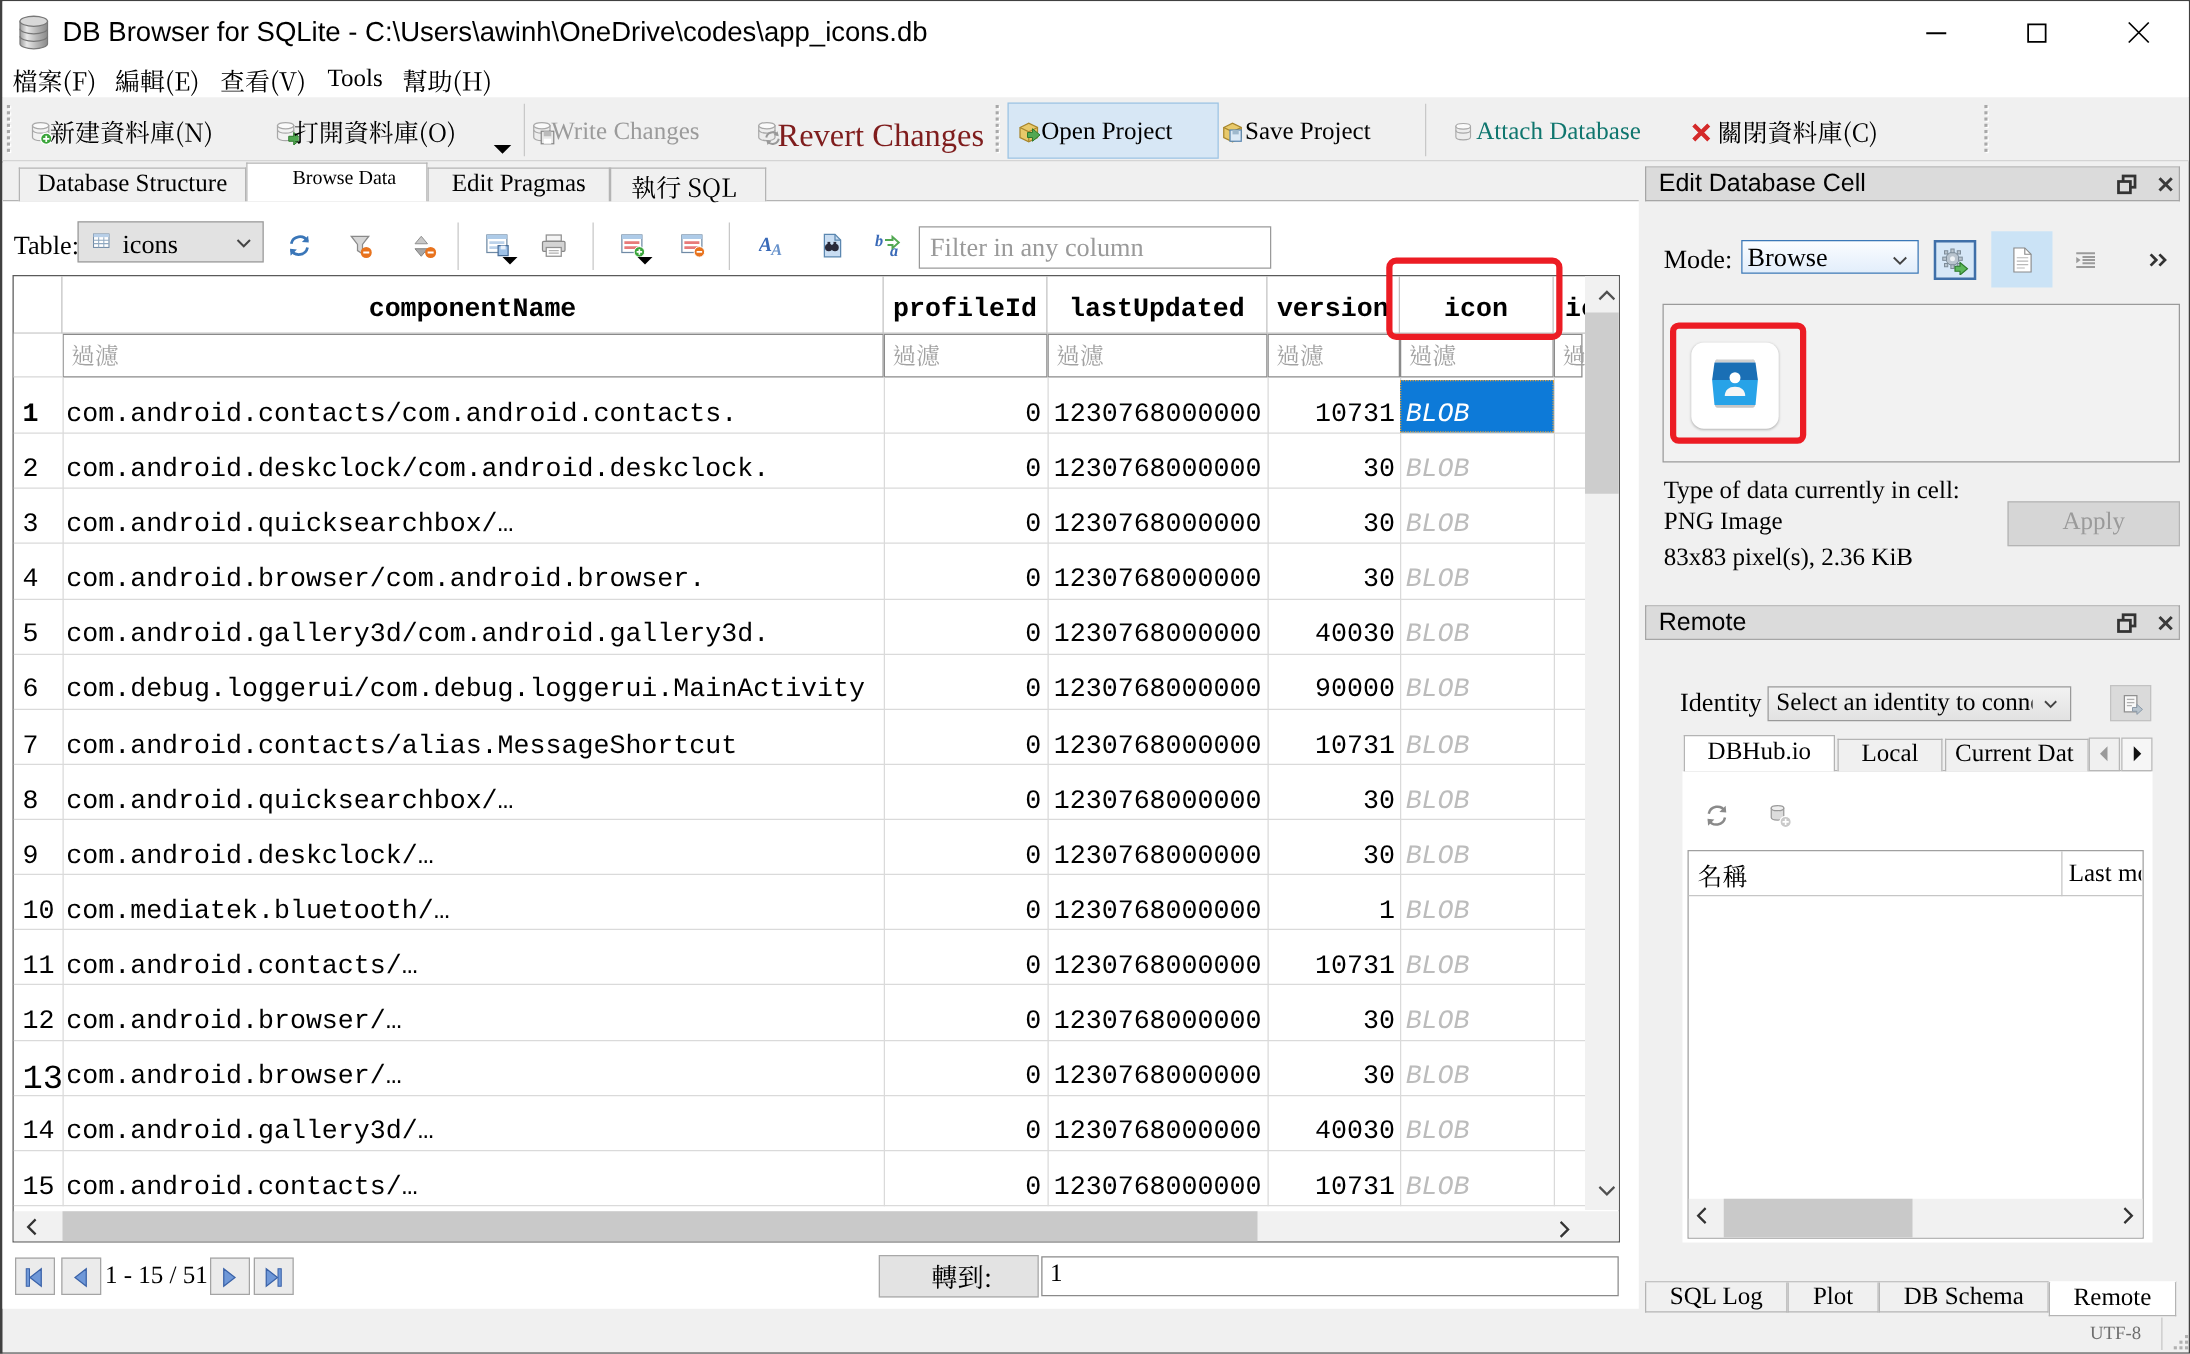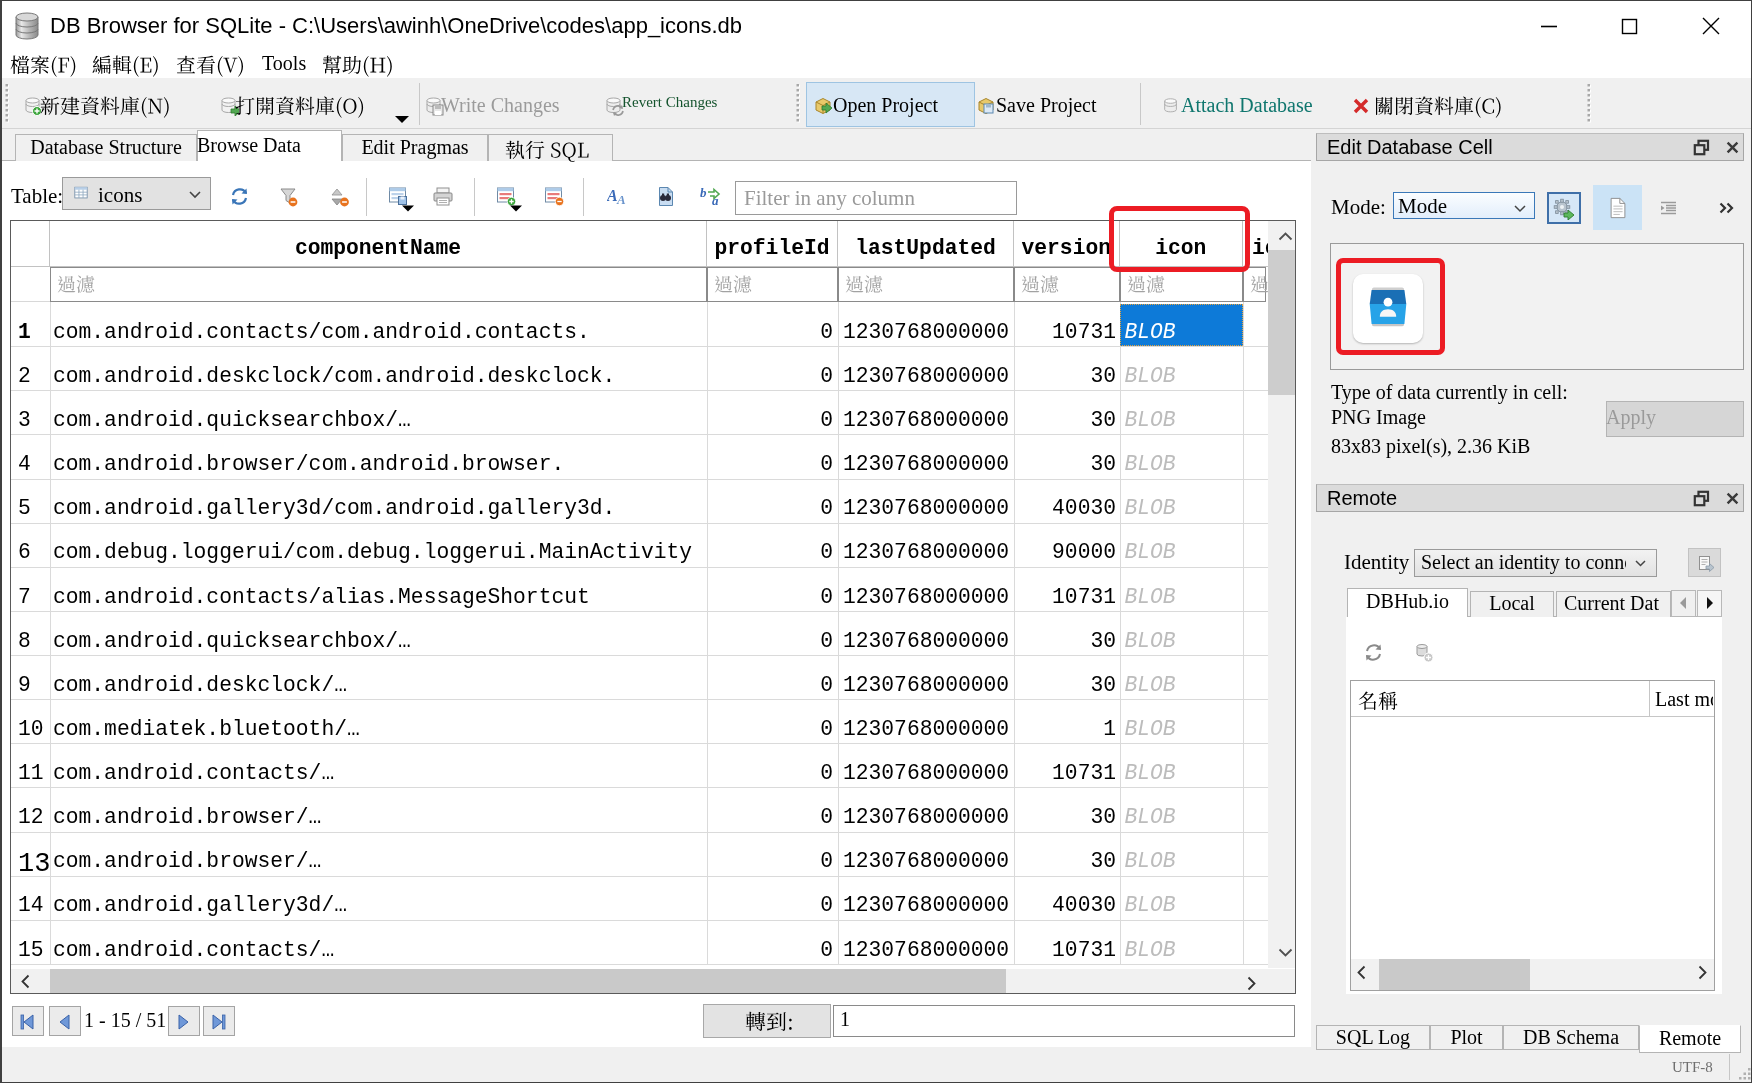--- a/index.html
+++ b/index.html
@@ -148,21 +148,21 @@
 <div class="abs serif" style="left:441px;top:94px;font-size:20px;color:#9b9b9b">Write Changes</div>
 <svg class="abs" style="left:604px;top:96px" width="20" height="20" viewBox="0 0 20 20">
 <path d="M3 4.5 L3 14 A6.5 2.5 0 0 0 16 14 L16 4.5 Z" fill="#ededed" stroke="#a8a8a8"></path>
 <ellipse cx="9.5" cy="4.5" rx="6.5" ry="2.5" fill="#fafafa" stroke="#a8a8a8"></ellipse>
 <path d="M3 8 A6.5 2.5 0 0 0 16 8" fill="none" stroke="#a8a8a8"></path>
 <path d="M9 14 a5 5 0 0 1 9 -2" fill="none" stroke="#999" stroke-width="1.6"></path>
     <path d="M18 9 l1 4 -4 -1 Z" fill="#999"></path>
     <path d="M19 15 a5 5 0 0 1 -9 2" fill="none" stroke="#999" stroke-width="1.6"></path>
     <path d="M10 20 l-1 -4 4 1 Z" fill="#999"></path>
   </svg>
-<div class="abs serif" style="left:622px;top:94px;font-size:15px;color:#14532d">Revert Changes</div>
+<div class="abs serif" style="left:622px;top:94px;font-size:26px;color:#7f1d1d">Revert Changes</div>
 <div class="abs" style="left:806px;top:82px;width:169px;height:45px;background:#d7e7f5;border:1px solid #9ec4e2"></div>
 <svg class="abs" style="left:813px;top:96px" width="20" height="20" viewBox="0 0 20 20">
 <path d="M3 6 L10 2.5 L17 6 L17 14 L10 17.5 L3 14 Z" fill="#e8c96a" stroke="#a8862c"></path>
 <path d="M3 6 L10 9.5 L17 6 M10 9.5 L10 17.5" fill="none" stroke="#a8862c"></path>
 <path d="M9 13 h4 v-3 l6 5 -6 5 v-3 h-4 Z" fill="#52a852" stroke="#2c7a2c" stroke-width="0.8" transform="translate(0,-3)"></path>
   </svg>
 <div class="abs serif" style="left:833px;top:94px;font-size:20px;color:#000">Open Project</div>
 <svg class="abs" style="left:976px;top:96px" width="20" height="20" viewBox="0 0 20 20">
 <path d="M3 6 L10 2.5 L17 6 L17 14 L10 17.5 L3 14 Z" fill="#e8c96a" stroke="#a8862c"></path>
 <path d="M3 6 L10 9.5 L17 6 M10 9.5 L10 17.5" fill="none" stroke="#a8862c"></path>
@@ -180,21 +180,21 @@
     <path d="M3 3 L15 15 M15 3 L3 15" stroke="#d42a2a" stroke-width="3.4"></path>
   </svg>
 <svg class="" style="position:absolute;left:1374px;top:93px;" width="130" height="30" viewBox="0 0 130 30">
     <path transform="translate(0 20.4)" d="M12.3 -10.5 12.3 -10.8H16.5V-0.7C16.5 -0.4 16.4 -0.2 16 -0.2C15.6 -0.2 13.2 -0.4 13.2 -0.4V-0.1C14.2 0 14.8 0.2 15.1 0.4C15.4 0.6 15.6 1 15.6 1.4C17.6 1.2 17.8 0.5 17.8 -0.5V-14.7C18.2 -14.8 18.5 -14.9 18.7 -15.1L17 -16.3L16.3 -15.5H12.4L11.1 -16.1V-10.1H11.3C11.5 -10.1 11.7 -10.2 11.9 -10.3C11.4 -9.5 10.7 -8.5 10 -8.2C9.9 -8.1 9.7 -8.1 9.7 -8.1L10.2 -6.9C10.3 -7 10.4 -7.1 10.5 -7.2L12.3 -7.6C11.6 -6.9 10.9 -6.3 10.3 -5.9C10.1 -5.9 9.9 -5.8 9.9 -5.8L10.4 -4.7C10.5 -4.8 10.6 -4.8 10.7 -5C12.1 -5.2 13.5 -5.6 14.5 -5.8C14.6 -5.5 14.7 -5.1 14.8 -4.9C15.6 -4.1 16.5 -5.9 14 -7.2L13.7 -7.1C13.9 -6.8 14.1 -6.5 14.3 -6.2L11.3 -5.9C12.5 -6.7 13.8 -7.7 14.6 -8.5C15 -8.4 15.3 -8.5 15.4 -8.7L14.1 -9.6C13.8 -9.2 13.3 -8.7 12.8 -8.1L10.9 -8C11.6 -8.5 12.3 -9.1 12.8 -9.6C13.2 -9.5 13.4 -9.6 13.5 -9.8ZM6.7 -4.5 5 -4.7V-2.6C4.7 -2.5 4.4 -2.3 4.3 -2.2L5.7 -1.2L6.2 -1.9H8.1C7.8 -0.8 6.8 0.2 4.4 0.8L4.6 1.1C8.5 0.3 9.3 -1.3 9.3 -2.9V-4.1C9.8 -4.2 9.9 -4.4 9.9 -4.6L8.2 -4.8V-2.9L8.2 -2.5H6.1V-4C6.5 -4.1 6.7 -4.2 6.7 -4.5ZM3.2 1.1V-10.8H6.9C6.5 -10.1 5.6 -8.7 4.8 -8.2C4.6 -8.1 4.4 -8.1 4.4 -8.1L4.9 -6.9C5 -7 5.2 -7.1 5.3 -7.3L6.8 -7.5C6.2 -6.9 5.4 -6.3 4.8 -5.9C4.7 -5.9 4.4 -5.8 4.4 -5.8L4.9 -4.7C4.9 -4.7 5 -4.8 5.1 -4.9C6.5 -5.1 7.9 -5.5 8.8 -5.7C8.9 -5.4 9 -5.2 9 -5C9.8 -4.3 10.7 -6 8.2 -7.3L8 -7.1C8.2 -6.8 8.4 -6.5 8.6 -6.1L5.7 -5.8C7.1 -6.6 8.5 -7.8 9.4 -8.7C9.8 -8.5 10 -8.7 10.1 -8.8L8.8 -9.8C8.5 -9.4 8 -8.7 7.4 -8.1L5.6 -8C6.3 -8.5 7.1 -9.2 7.6 -9.7C8 -9.6 8.2 -9.8 8.3 -9.9L8 -10.1C8.4 -10.2 8.8 -10.4 8.8 -10.5V-14.8C9.1 -14.8 9.5 -15 9.6 -15.1L8.1 -16.3L7.4 -15.5H3.3L2 -16.2V1.5H2.2C2.8 1.5 3.2 1.2 3.2 1.1ZM12.4 -4.6 10.5 -4.8V1H10.7C11.2 1 11.6 0.7 11.6 0.6V-2H13.9V-0.9H14.1C14.5 -0.9 15 -1.2 15 -1.3V-3.8C15.5 -3.9 15.6 -4.1 15.7 -4.4L13.9 -4.6V-2.6H11.6V-4C12.1 -4.1 12.3 -4.3 12.4 -4.6ZM7 -10.8H7.6V-10.4ZM16.5 -11.4H12.3V-12.9H16.5ZM16.5 -13.5H12.3V-14.9H16.5ZM7.6 -11.4H3.2V-12.9H7.6ZM7.6 -13.5H3.2V-14.9H7.6Z M30.3 -8.8 30.4 -6.6H24.8L24.9 -6H29.5C28.4 -4 26.7 -2.2 24.5 -1L24.7 -0.7C27.1 -1.7 29 -3.2 30.4 -5.1L30.5 -1.1C30.5 -0.9 30.4 -0.8 30.1 -0.8C29.7 -0.8 28 -0.9 28 -0.9V-0.6C28.8 -0.5 29.3 -0.3 29.5 -0.1C29.7 0.2 29.8 0.6 29.8 1C31.5 0.8 31.7 -0 31.7 -1.1L31.6 -6H34.9C35.2 -6 35.3 -6.1 35.4 -6.3C34.8 -6.9 33.9 -7.6 33.9 -7.6L33.1 -6.6H31.6L31.6 -8.1C32.1 -8.1 32.2 -8.3 32.3 -8.6ZM27.4 -14.9V-13H23.3V-14.9ZM22 -15.5V1.6H22.2C22.8 1.6 23.3 1.2 23.3 1V-9.8H27.4V-8.9H27.6C28 -8.9 28.7 -9.2 28.7 -9.3V-14.7C29 -14.8 29.3 -14.9 29.4 -15.1L27.9 -16.2L27.2 -15.5H23.4L22 -16.1ZM23.3 -12.4H27.4V-10.4H23.3ZM36.7 -14.9V-13H32.3V-14.9ZM31.1 -15.5V-9.1H31.3C31.8 -9.1 32.3 -9.4 32.3 -9.5V-9.8H36.7V-0.5C36.7 -0.2 36.6 -0.1 36.2 -0.1C35.8 -0.1 33.8 -0.3 33.8 -0.3V0.1C34.7 0.2 35.2 0.4 35.5 0.6C35.7 0.8 35.9 1.1 35.9 1.6C37.8 1.4 38 0.7 38 -0.4V-14.6C38.4 -14.7 38.7 -14.9 38.9 -15L37.2 -16.3L36.5 -15.5H32.4L31.1 -16.1ZM32.3 -12.4H36.7V-10.4H32.3Z M46.4 -12.1 45.5 -11H41.1L41.3 -10.4H47.5C47.8 -10.4 48 -10.5 48.1 -10.7C47.4 -11.3 46.4 -12.1 46.4 -12.1ZM45.8 -16 44.9 -14.9H41.6L41.8 -14.3H46.9C47.2 -14.3 47.4 -14.4 47.4 -14.6C46.8 -15.2 45.8 -16 45.8 -16ZM51.3 -1.3 51.2 -0.9C53.8 -0.3 55.7 0.6 56.9 1.4C58.4 2.5 60.7 -0.5 51.3 -1.3ZM49.4 -0.4 47.8 -1.7C46.4 -0.6 43.7 0.6 41.2 1.3L41.3 1.6C44 1.3 46.8 0.4 48.5 -0.4C48.9 -0.2 49.3 -0.3 49.4 -0.4ZM45.2 -2.5V-3.9H54.8V-2.5ZM44 -9.3V-0.7H44.2C44.8 -0.7 45.2 -1 45.2 -1.1V-1.9H54.8V-1.1H55C55.6 -1.1 56.1 -1.4 56.1 -1.5V-7.9C56.6 -8 56.8 -8.1 56.9 -8.3L55.4 -9.4L54.7 -8.6H45.5ZM45.2 -4.5V-5.9H54.8V-4.5ZM45.2 -6.5V-8H54.8V-6.5ZM53.8 -13.8 51.9 -14C51.7 -12.2 51 -10.7 46.5 -9.3L46.7 -8.9C50.8 -9.9 52.2 -11 52.8 -12.3C53.5 -11 54.9 -9.6 58 -9C58 -9.7 58.4 -9.8 59.1 -9.9V-10.2C55.4 -10.8 53.7 -11.7 53 -12.8L53.1 -13.3C53.6 -13.3 53.8 -13.6 53.8 -13.8ZM51.8 -16.5 49.7 -16.9C49.2 -15.2 48.3 -13.3 47.1 -12.1L47.3 -11.9C48.4 -12.6 49.3 -13.5 50 -14.5H56C55.7 -13.8 55.4 -12.9 55.1 -12.4L55.4 -12.2C56 -12.8 57 -13.6 57.5 -14.3C57.8 -14.3 58.1 -14.3 58.2 -14.4L56.8 -15.8L56 -15H50.4C50.7 -15.4 50.9 -15.8 51.1 -16.2C51.6 -16.2 51.7 -16.3 51.8 -16.5Z M69.8 -10.1 69.6 -9.9C70.6 -9.2 71.9 -7.9 72.3 -6.9C73.7 -6 74.6 -9 69.8 -10.1ZM70.5 -14.9 70.4 -14.8C71.3 -14.1 72.5 -12.8 72.8 -11.8C74.3 -10.9 75.1 -13.9 70.5 -14.9ZM69.8 -14.8 68 -15.5C67.5 -13.8 66.9 -11.9 66.4 -10.7L66.7 -10.5C67.5 -11.6 68.4 -13.1 69.1 -14.5C69.5 -14.4 69.7 -14.6 69.8 -14.8ZM66.4 -7.8 66.2 -7.7C66.8 -6.6 67.6 -4.8 67.7 -3.5C69 -2.3 70.2 -5.2 66.4 -7.8ZM61.6 -15.2 61.3 -15.1C61.9 -13.9 62.6 -12.1 62.7 -10.7C63.9 -9.6 65.1 -12.3 61.6 -15.2ZM77.1 -16.4 75.2 -16.6V-5.1L69.4 -4.1L69.6 -3.6L75.2 -4.5V1.6H75.4C75.9 1.6 76.4 1.3 76.4 1.1V-4.8L78.9 -5.2C79.1 -5.2 79.3 -5.4 79.3 -5.6C78.7 -6.2 77.8 -6.9 77.8 -6.9L77 -5.5L76.4 -5.3V-15.8C76.9 -15.9 77.1 -16.1 77.1 -16.4ZM68 -10.7 67.1 -9.6H65.9V-16C66.4 -16.1 66.6 -16.3 66.6 -16.5L64.6 -16.8V-9.6H60.8L61 -9H64.6V-7.5L62.8 -8.1C62.4 -5.8 61.6 -3.3 60.7 -1.8L61 -1.6C62.3 -3 63.3 -5 64 -7.1C64.4 -7.1 64.6 -7.2 64.6 -7.4V1.6H64.9C65.4 1.6 65.9 1.3 65.9 1.1V-9H69.1C69.4 -9 69.6 -9.1 69.6 -9.3C69 -9.9 68 -10.7 68 -10.7Z M95.3 -8.9V-7H91.8V-8.9ZM92.4 -13.4 90.6 -13.6V-11.6H84.6L84.7 -11H90.6V-9.5H87.2L85.9 -10.1V-2.9H86.1C86.6 -2.9 87.1 -3.2 87.1 -3.3V-4H90.6V-1.9H83.7L83.9 -1.3H90.6V1.6H90.8C91.3 1.6 91.8 1.3 91.8 1.1V-1.3H98.7C99 -1.3 99.2 -1.4 99.2 -1.7C98.6 -2.3 97.5 -3.1 97.5 -3.1L96.6 -1.9H91.8V-4H95.3V-3.1H95.5C95.9 -3.1 96.5 -3.4 96.5 -3.5V-8.7C96.9 -8.8 97.2 -8.9 97.3 -9.1L95.8 -10.2L95.1 -9.5H91.8V-11H97.7C98 -11 98.2 -11.1 98.2 -11.4C97.6 -12 96.6 -12.8 96.6 -12.8L95.7 -11.6H91.8V-13C92.2 -13 92.3 -13.2 92.4 -13.4ZM87.1 -7V-8.9H90.6V-7ZM87.1 -6.5H90.6V-4.6H87.1ZM95.3 -6.5V-4.6H91.8V-6.5ZM97.3 -15.7 96.3 -14.5H91.7C92.2 -15 91.9 -16.4 89.2 -16.8L89 -16.6C89.6 -16.1 90.4 -15.2 90.7 -14.5H84.2L82.7 -15.2V-9.1C82.7 -5.5 82.5 -1.7 80.6 1.3L80.9 1.5C83.8 -1.4 84 -5.7 84 -9.1V-13.9H98.5C98.8 -13.9 99 -14 99.1 -14.2C98.4 -14.9 97.3 -15.7 97.3 -15.7Z M103.3 -6C103.3 -9.8 104 -12.4 106.7 -16.1L106.3 -16.4C103.3 -13.3 101.8 -10.1 101.8 -6C101.8 -2 103.3 1.2 106.3 4.3L106.7 4C104.1 0.3 103.3 -2.3 103.3 -6Z M115.7 0.3C117.3 0.3 118.7 0 120 -0.8L120.1 -4H119.2L118.6 -1C117.7 -0.5 116.9 -0.4 115.9 -0.4C112.7 -0.4 110.3 -2.8 110.3 -7.3C110.3 -11.7 112.7 -14.2 116 -14.2C116.9 -14.2 117.7 -14 118.4 -13.6L119 -10.6H119.9L119.9 -13.8C118.6 -14.5 117.4 -14.9 115.7 -14.9C111.5 -14.9 108.4 -11.9 108.4 -7.2C108.4 -2.5 111.4 0.3 115.7 0.3Z M125.2 -6C125.2 -2.3 124.4 0.3 121.7 4L122.1 4.3C125.1 1.2 126.6 -2 126.6 -6C126.6 -10.1 125.1 -13.3 122.1 -16.4L121.7 -16.1C124.3 -12.4 125.2 -9.8 125.2 -6Z" fill="#000"></path>
   </svg>
 <div class="abs" style="left:2px;top:130px;width:1309px;height:31px;background:#f0f0f0"></div>
 <div class="abs" style="left:2px;top:160px;width:1309px;height:887px;background:#fff;border-top:1px solid #b4b4b4"></div>
 <div class="abs" style="left:15px;top:134px;width:182px;height:27px;background:#f0f0f0;border:1px solid #b4b4b4;border-bottom:none"></div>
 <div class="abs serif" style="left:15px;top:136px;width:182px;text-align:center;font-size:20px;color:#000">Database Structure</div>
 <div class="abs" style="left:197px;top:130px;width:145px;height:31px;background:#fff;border:1px solid #b4b4b4;border-bottom:none"></div>
-<div class="abs serif" style="left:197px;top:134px;width:120px;text-align:left;font-size:20px;color:#000">Browse Data</div>
+<div class="abs serif" style="left:197px;top:134px;width:120px;text-align:right;font-size:16px;color:#000">Browse Data</div>
 <div class="abs" style="left:342px;top:134px;width:146px;height:27px;background:#f0f0f0;border:1px solid #b4b4b4;border-bottom:none"></div>
 <div class="abs serif" style="left:342px;top:136px;width:146px;text-align:center;font-size:20px;color:#000">Edit Pragmas</div>
 <div class="abs" style="left:488px;top:134px;width:125px;height:27px;background:#f0f0f0;border:1px solid #b4b4b4;border-bottom:none"></div>
 <svg class="" style="position:absolute;left:505px;top:137px;" width="86" height="30" viewBox="0 0 86 30">
     <path transform="translate(0 20.4)" d="M2.5 -10.4 2.3 -10.3C2.7 -9.5 3.2 -8.3 3.3 -7.4C4.4 -6.4 5.6 -8.7 2.5 -10.4ZM14.3 -16.4 12.2 -16.6V-12.2H10.3L10.5 -11.6H12.2C12.2 -10.2 12.2 -8.9 12 -7.7C11.5 -8 10.9 -8.4 10.3 -8.7L10 -8.5C10.6 -8 11.3 -7.4 11.9 -6.6C11.4 -3.5 10.3 -0.9 7.8 1.2L8.1 1.5C10.8 -0.3 12.2 -2.6 12.8 -5.4C13.4 -4.6 13.8 -3.9 14 -3.1C15.2 -2.3 15.9 -4.5 13.1 -6.9C13.4 -8.3 13.4 -9.9 13.5 -11.6H15.7C15.6 -6.4 15.5 -0.6 17.5 1.1C18.1 1.5 18.8 1.7 19.1 1.2C19.3 1 19.2 0.6 18.8 0L19 -2.7L18.8 -2.7C18.6 -2 18.5 -1.3 18.3 -0.8C18.2 -0.5 18.1 -0.5 18 -0.6C16.8 -1.8 16.9 -7.8 17.1 -11.4C17.6 -11.4 17.8 -11.5 18 -11.7L16.4 -13L15.6 -12.2H13.5L13.5 -15.9C14 -16 14.2 -16.1 14.3 -16.4ZM8.3 -8.1 7.4 -6.9H6.5C7.3 -7.8 8 -8.8 8.4 -9.6C8.8 -9.6 9.1 -9.8 9.1 -10L7.2 -10.5C6.9 -9.4 6.5 -8 6 -6.9H1.2L1.4 -6.4H4.8V-3.7H0.8L0.9 -3.1H4.8V1.5H5C5.7 1.5 6.1 1.2 6.1 1.1V-3.1H9.8C10.1 -3.1 10.3 -3.2 10.3 -3.5C9.7 -4.1 8.7 -4.9 8.7 -4.9L7.9 -3.7H6.1V-6.4H9.3C9.6 -6.4 9.8 -6.5 9.8 -6.7C9.2 -7.3 8.3 -8.1 8.3 -8.1ZM8.2 -15.2 7.3 -14.1H6.1V-16C6.5 -16.1 6.7 -16.3 6.7 -16.5L4.8 -16.7V-14.1H1.7L1.8 -13.5H4.8V-11.1H0.8L1 -10.5H10C10.3 -10.5 10.5 -10.6 10.6 -10.8C10 -11.4 8.9 -12.2 8.9 -12.2L8 -11.1H6.1V-13.5H9.2C9.5 -13.5 9.7 -13.6 9.8 -13.8C9.2 -14.4 8.2 -15.2 8.2 -15.2Z M25.8 -16.7C24.8 -15.1 22.8 -12.7 21 -11.2L21.2 -10.9C23.4 -12.2 25.6 -14.1 26.8 -15.5C27.3 -15.4 27.5 -15.5 27.6 -15.7ZM28.6 -14.9 28.8 -14.3H38C38.2 -14.3 38.4 -14.4 38.5 -14.6C37.9 -15.3 36.8 -16.1 36.8 -16.1L35.9 -14.9ZM25.9 -12.6C24.9 -10.5 22.7 -7.4 20.6 -5.5L20.8 -5.2C21.9 -6 23 -6.9 24 -7.8V1.6H24.2C24.8 1.6 25.3 1.3 25.3 1.1V-8.6C25.6 -8.6 25.8 -8.8 25.9 -8.9L25.3 -9.2C26 -9.9 26.6 -10.7 27 -11.3C27.5 -11.3 27.7 -11.3 27.8 -11.5ZM27.5 -10.3 27.7 -9.7H34.2V-0.6C34.2 -0.3 34.1 -0.2 33.6 -0.2C33.1 -0.2 30.3 -0.4 30.3 -0.4V-0C31.5 0.1 32.2 0.3 32.5 0.5C32.9 0.7 33.1 1.1 33.1 1.5C35.2 1.3 35.5 0.5 35.5 -0.5V-9.7H38.9C39.1 -9.7 39.3 -9.8 39.4 -10C38.7 -10.7 37.7 -11.5 37.7 -11.5L36.7 -10.3Z M50.4 0.3C53.5 0.3 55.5 -1.2 55.5 -3.7C55.5 -5.8 54.5 -6.9 51.5 -8.2L50.6 -8.5C49 -9.2 48.1 -10 48.1 -11.5C48.1 -13.3 49.4 -14.2 51.3 -14.2C52.1 -14.2 52.7 -14 53.3 -13.7L53.9 -11H54.7L54.8 -13.8C53.8 -14.5 52.7 -14.9 51.2 -14.9C48.6 -14.9 46.5 -13.6 46.5 -11.1C46.5 -9 47.8 -7.8 50.2 -6.8L51 -6.4C53.2 -5.5 53.9 -4.8 53.9 -3.3C53.9 -1.4 52.5 -0.4 50.3 -0.4C49.2 -0.4 48.5 -0.5 47.7 -1L47.1 -3.8H46.3L46.2 -0.8C47.2 -0.2 48.7 0.3 50.4 0.3Z M64.1 -0.4C61.1 -0.4 59.5 -3.5 59.5 -7.3C59.5 -11 61.1 -14.2 64.1 -14.2C67.2 -14.2 68.8 -11 68.8 -7.3C68.8 -3.5 67.2 -0.4 64.1 -0.4ZM67.2 4.4C68.1 4.4 69 4.2 69.8 3.8L69.6 3.3C69 3.5 68.4 3.7 67.7 3.7C66 3.7 64.9 2.4 64.9 0.3C68.1 -0.1 70.7 -2.9 70.7 -7.3C70.7 -12.1 67.7 -14.9 64.1 -14.9C60.6 -14.9 57.6 -12 57.6 -7.3C57.6 -2.9 60.1 -0.2 63.2 0.3C63.2 2.4 64.5 4.4 67.2 4.4Z M72.9 -14 74.9 -13.8C74.9 -11.8 74.9 -9.8 74.9 -7.8V-6.6C74.9 -4.7 74.9 -2.7 74.9 -0.8L72.9 -0.6V0H83.4L83.6 -3.9H82.7L82.1 -0.7H76.7C76.7 -2.7 76.7 -4.7 76.7 -6.4V-7.6C76.7 -9.8 76.7 -11.8 76.7 -13.8L78.9 -14V-14.6H72.9Z" fill="#000"></path>
   </svg>
 <div class="abs serif" style="left:11px;top:184px;font-size:21px;color:#000">Table:</div>
 <div class="abs" style="left:62px;top:177px;width:149px;height:33px;border:1px solid #9a9a9a;background:#e2e2e2"></div>
 <svg class="abs" style="left:74px;top:186px" width="14" height="14" viewBox="0 0 17 17">
 <rect x="1" y="1.5" width="15" height="13" fill="#fff" stroke="#6f8aa5"></rect>
@@ -471,21 +471,21 @@
 <div class="abs sans" style="left:1327px;top:136px;font-size:20px;color:#000">Edit Database Cell</div>
 <svg class="abs" style="left:1693px;top:139px" width="17" height="17" viewBox="0 0 17 17">
 <rect x="5.5" y="1.8" width="9.5" height="9" fill="none" stroke="#333" stroke-width="2.2"></rect>
 <rect x="1.8" y="6.2" width="9.5" height="9" fill="#dbdbdb" stroke="#333" stroke-width="2.2"></rect>
   </svg>
 <svg class="abs" style="left:1725px;top:140px" width="15" height="15" viewBox="0 0 15 15">
 <path d="M2.6 2.6 L12.4 12.4 M12.4 2.6 L2.6 12.4" stroke="#3a3a3a" stroke-width="2.4"></path>
   </svg>
 <div class="abs serif" style="left:1331px;top:195px;font-size:21px">Mode:</div>
 <div class="abs" style="left:1393px;top:192px;width:142px;height:27px;border:1.5px solid #3a78b8;background:linear-gradient(#fbfdff,#e2eefb)"></div>
-<div class="abs serif" style="left:1398px;top:194px;font-size:21px">Mode</div>
+<div class="abs serif" style="left:1398px;top:194px;font-size:21px">Browse</div>
 <svg class="abs" style="left:1513px;top:204px" width="14" height="9" viewBox="0 0 14 9">
     <path d="M2 2 L7 7 L12 2" fill="none" stroke="#444" stroke-width="1.5"></path>
   </svg>
 <div class="abs" style="left:1547px;top:192px;width:34px;height:32px;border:2px solid #3f6fa8;background:#d6e7f7"></div>
 <svg class="abs" style="left:1552px;top:197px" width="23" height="23" viewBox="0 0 23 23">
 <g fill="#b9c4ce" stroke="#7d8c99" stroke-width="0.8">
 <circle cx="10" cy="10" r="5.2"></circle>
 <g>
         <rect x="8.7" y="2.2" width="2.6" height="3"></rect>
         <rect x="8.7" y="14.8" width="2.6" height="3"></rect>
@@ -520,21 +520,21 @@
 <path d="M5 0.5 H33 A2 2 0 0 1 35 3 H3 A2 2 0 0 1 5 0.5 Z" fill="#cfcfcf"></path>
 <path d="M5 39.2 H33 A2 2 0 0 0 35 36.8 H3 A2 2 0 0 0 5 39.2 Z" fill="#c6c6c6"></path>
 <path d="M2.6 3 H35.4 L37.3 17 H0.7 Z" fill="#1a6fb5"></path>
 <path d="M0.7 17 H37.3 L35.4 37 H2.6 Z" fill="#27a3e8"></path>
 <circle cx="19" cy="15.2" r="4.4" fill="#fff"></circle>
 <path d="M10.8 29.8 C10.8 25 14 22.3 19 22.3 C24 22.3 27.2 25 27.2 29.8 Z" fill="#f6f6f6"></path>
 </svg>
 <div class="abs serif" style="left:1331px;top:381px;font-size:20px">Type of data currently in cell:</div>
 <div class="abs serif" style="left:1331px;top:406px;font-size:20px">PNG Image</div>
 <div class="abs" style="left:1606px;top:401px;width:138px;height:36px;background:#d6d6d6;border:1px solid #b4b4b4"></div>
-<div class="abs serif" style="left:1606px;top:406px;width:138px;text-align:left;font-size:20px;color:#9a9a9a">Apply</div>
+<div class="abs serif" style="left:1606px;top:406px;width:138px;text-align:center;font-size:20px;color:#9a9a9a">Apply</div>
 <div class="abs serif" style="left:1331px;top:435px;font-size:20px">83x83 pixel(s), 2.36 KiB</div>
 <div class="abs" style="left:1316px;top:484px;width:428px;height:28px;background:#dbdbdb;border:1px solid #a6a6a6;border-top-color:#bdbdbd"></div>
 <div class="abs sans" style="left:1327px;top:487px;font-size:20px;color:#000">Remote</div>
 <svg class="abs" style="left:1693px;top:490px" width="17" height="17" viewBox="0 0 17 17">
 <rect x="5.5" y="1.8" width="9.5" height="9" fill="none" stroke="#333" stroke-width="2.2"></rect>
 <rect x="1.8" y="6.2" width="9.5" height="9" fill="#dbdbdb" stroke="#333" stroke-width="2.2"></rect>
   </svg>
 <svg class="abs" style="left:1725px;top:491px" width="15" height="15" viewBox="0 0 15 15">
 <path d="M2.6 2.6 L12.4 12.4 M12.4 2.6 L2.6 12.4" stroke="#3a3a3a" stroke-width="2.4"></path>
   </svg>

